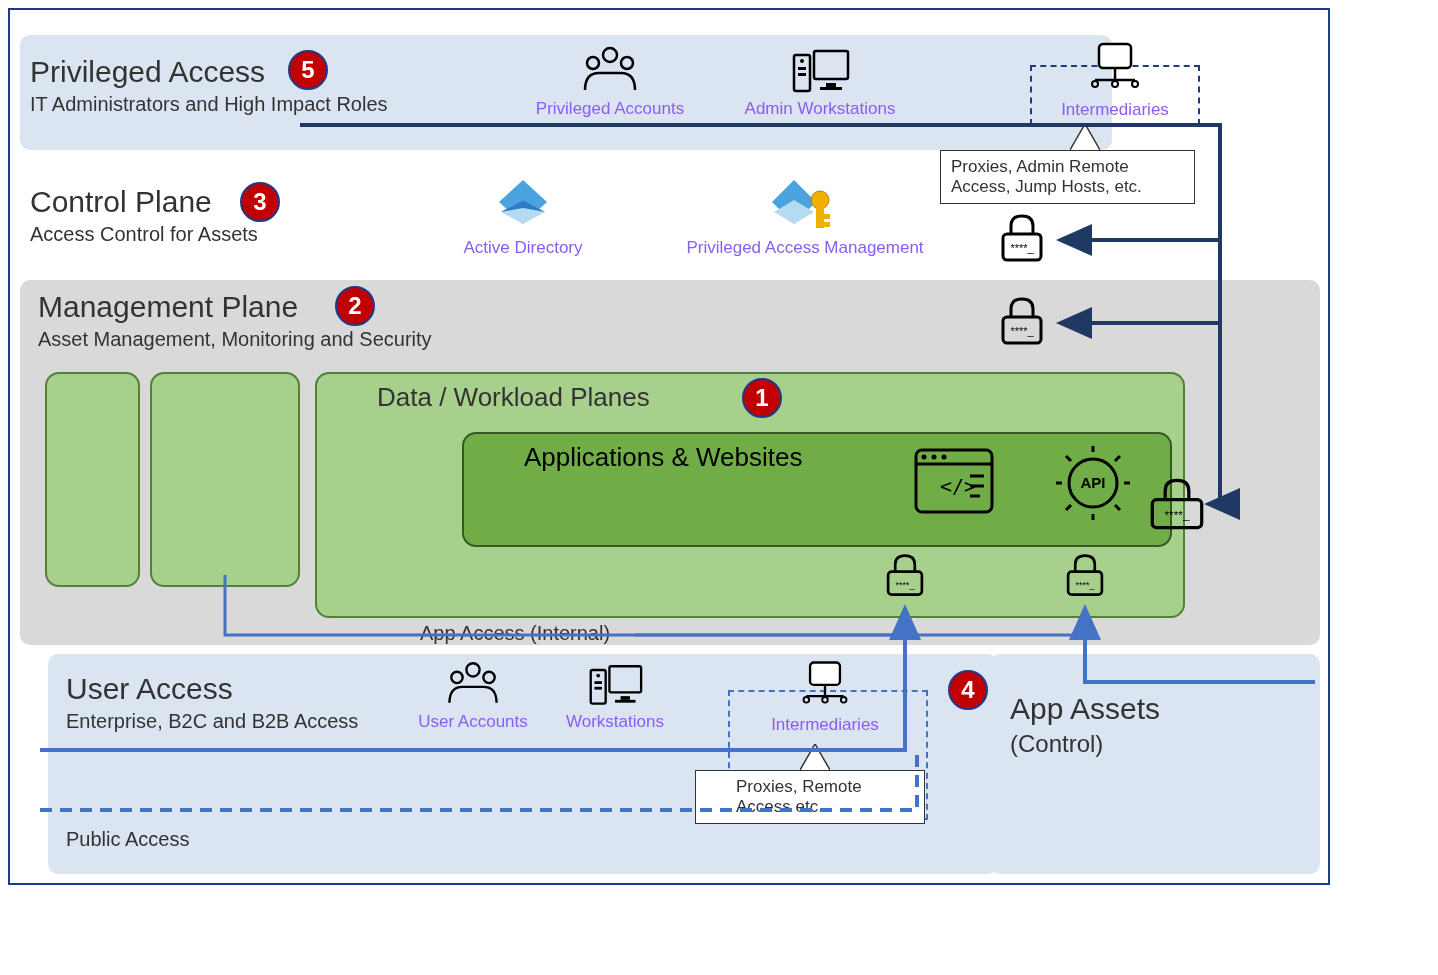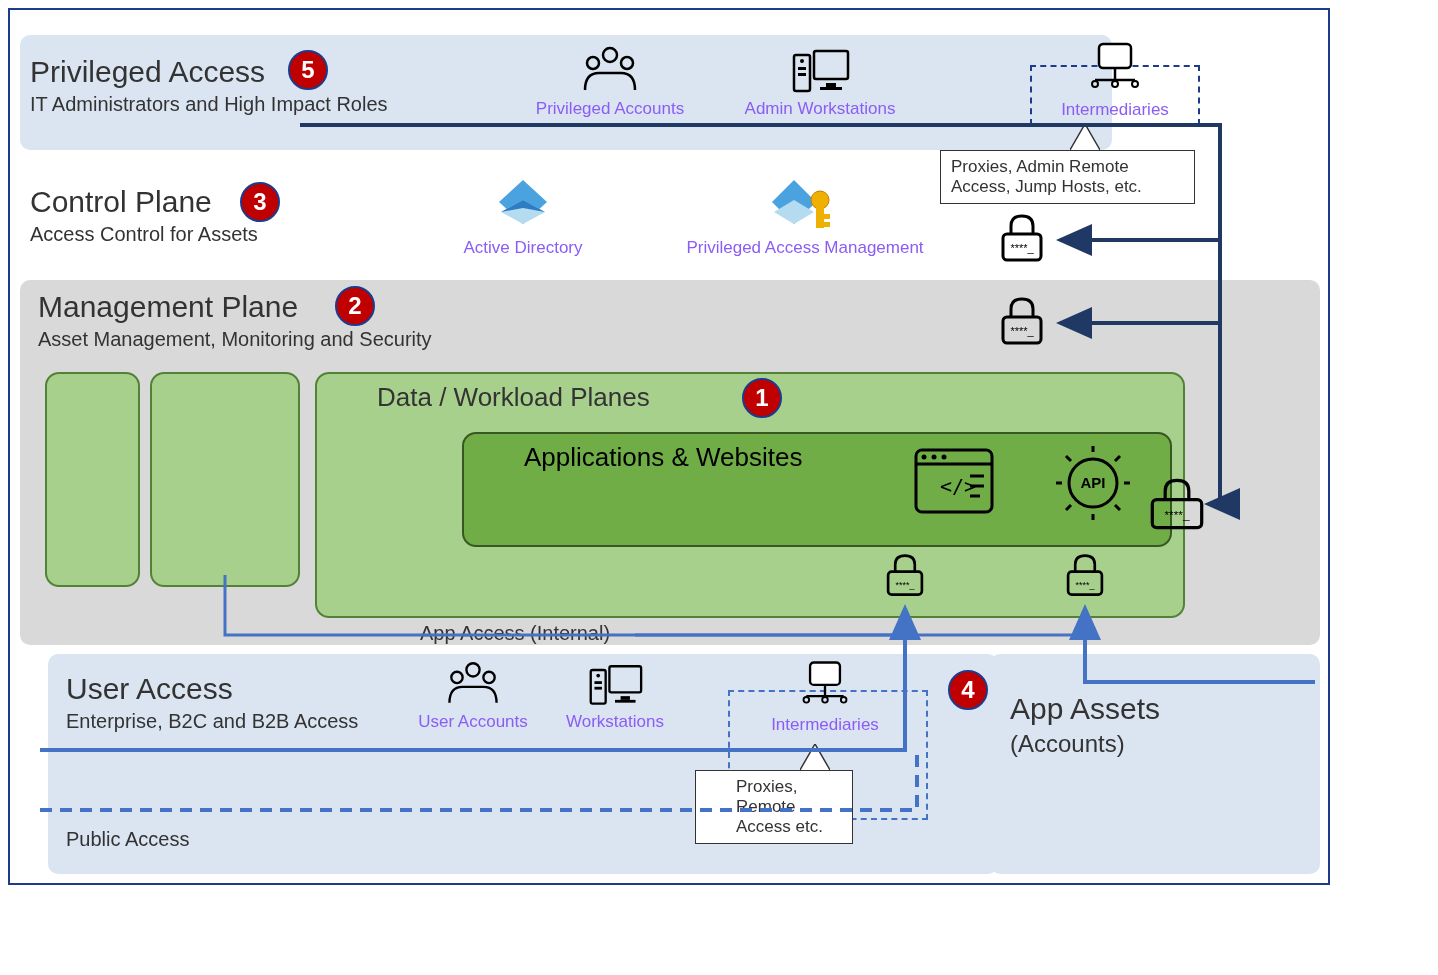--- a/index.html
+++ b/index.html
@@ -207,28 +207,28 @@
       <rect x="14" y="4" width="32" height="24" rx="4" fill="#fff" stroke="#000" stroke-width="2.5"></rect>
       <line x1="30" y1="28" x2="30" y2="40" stroke="#000" stroke-width="2.5"></line>
       <line x1="10" y1="40" x2="50" y2="40" stroke="#000" stroke-width="2.5"></line>
       <circle cx="10" cy="44" r="3" fill="none" stroke="#000" stroke-width="2"></circle>
       <circle cx="30" cy="44" r="3" fill="none" stroke="#000" stroke-width="2"></circle>
       <circle cx="50" cy="44" r="3" fill="none" stroke="#000" stroke-width="2"></circle>
     </svg>
   </div>
   <div class="abs caption" style="left:750px; top:705px; width:130px;">Intermediaries</div>
 
-  <div class="tooltip-box" style="left:685px; top:760px; width:158px;padding-left:40px;">Proxies, Remote Access etc.</div>
+  <div class="tooltip-box" style="left:685px; top:760px; width:230px;padding-left:40px;">Proxies, Remote Access etc.</div>
   <svg class="abs" style="left:790px; top:734px;" width="30" height="28">
       <path d="M 0 26 L 15 0 L 30 26" fill="#fff" stroke="#333" stroke-width="1.5"></path>
     </svg>
 
   <div class="panel blue-panel" style="left:980px; top:644px; width:330px; height:220px;">
     <div class="abs title" style="left:20px; top:38px;">App Assets</div>
-    <div class="abs subtitle" style="left:20px; top:76px; font-size:24px;">(Accounts)</div>
+    <div class="abs subtitle" style="left:20px; top:76px; font-size:24px;">(Control)</div>
   </div>
 
   <svg class="flowline">
     <defs>
       <marker id="arr-dark" markerWidth="10" markerHeight="10" refX="8" refY="4" orient="auto">
         <path d="M0,0 L9,4 L0,8 Z" fill="#1f3864"></path>
       </marker>
       <marker id="arr-blue" markerWidth="10" markerHeight="10" refX="8" refY="4" orient="auto">
         <path d="M0,0 L9,4 L0,8 Z" fill="#4472c4"></path>
       </marker>

